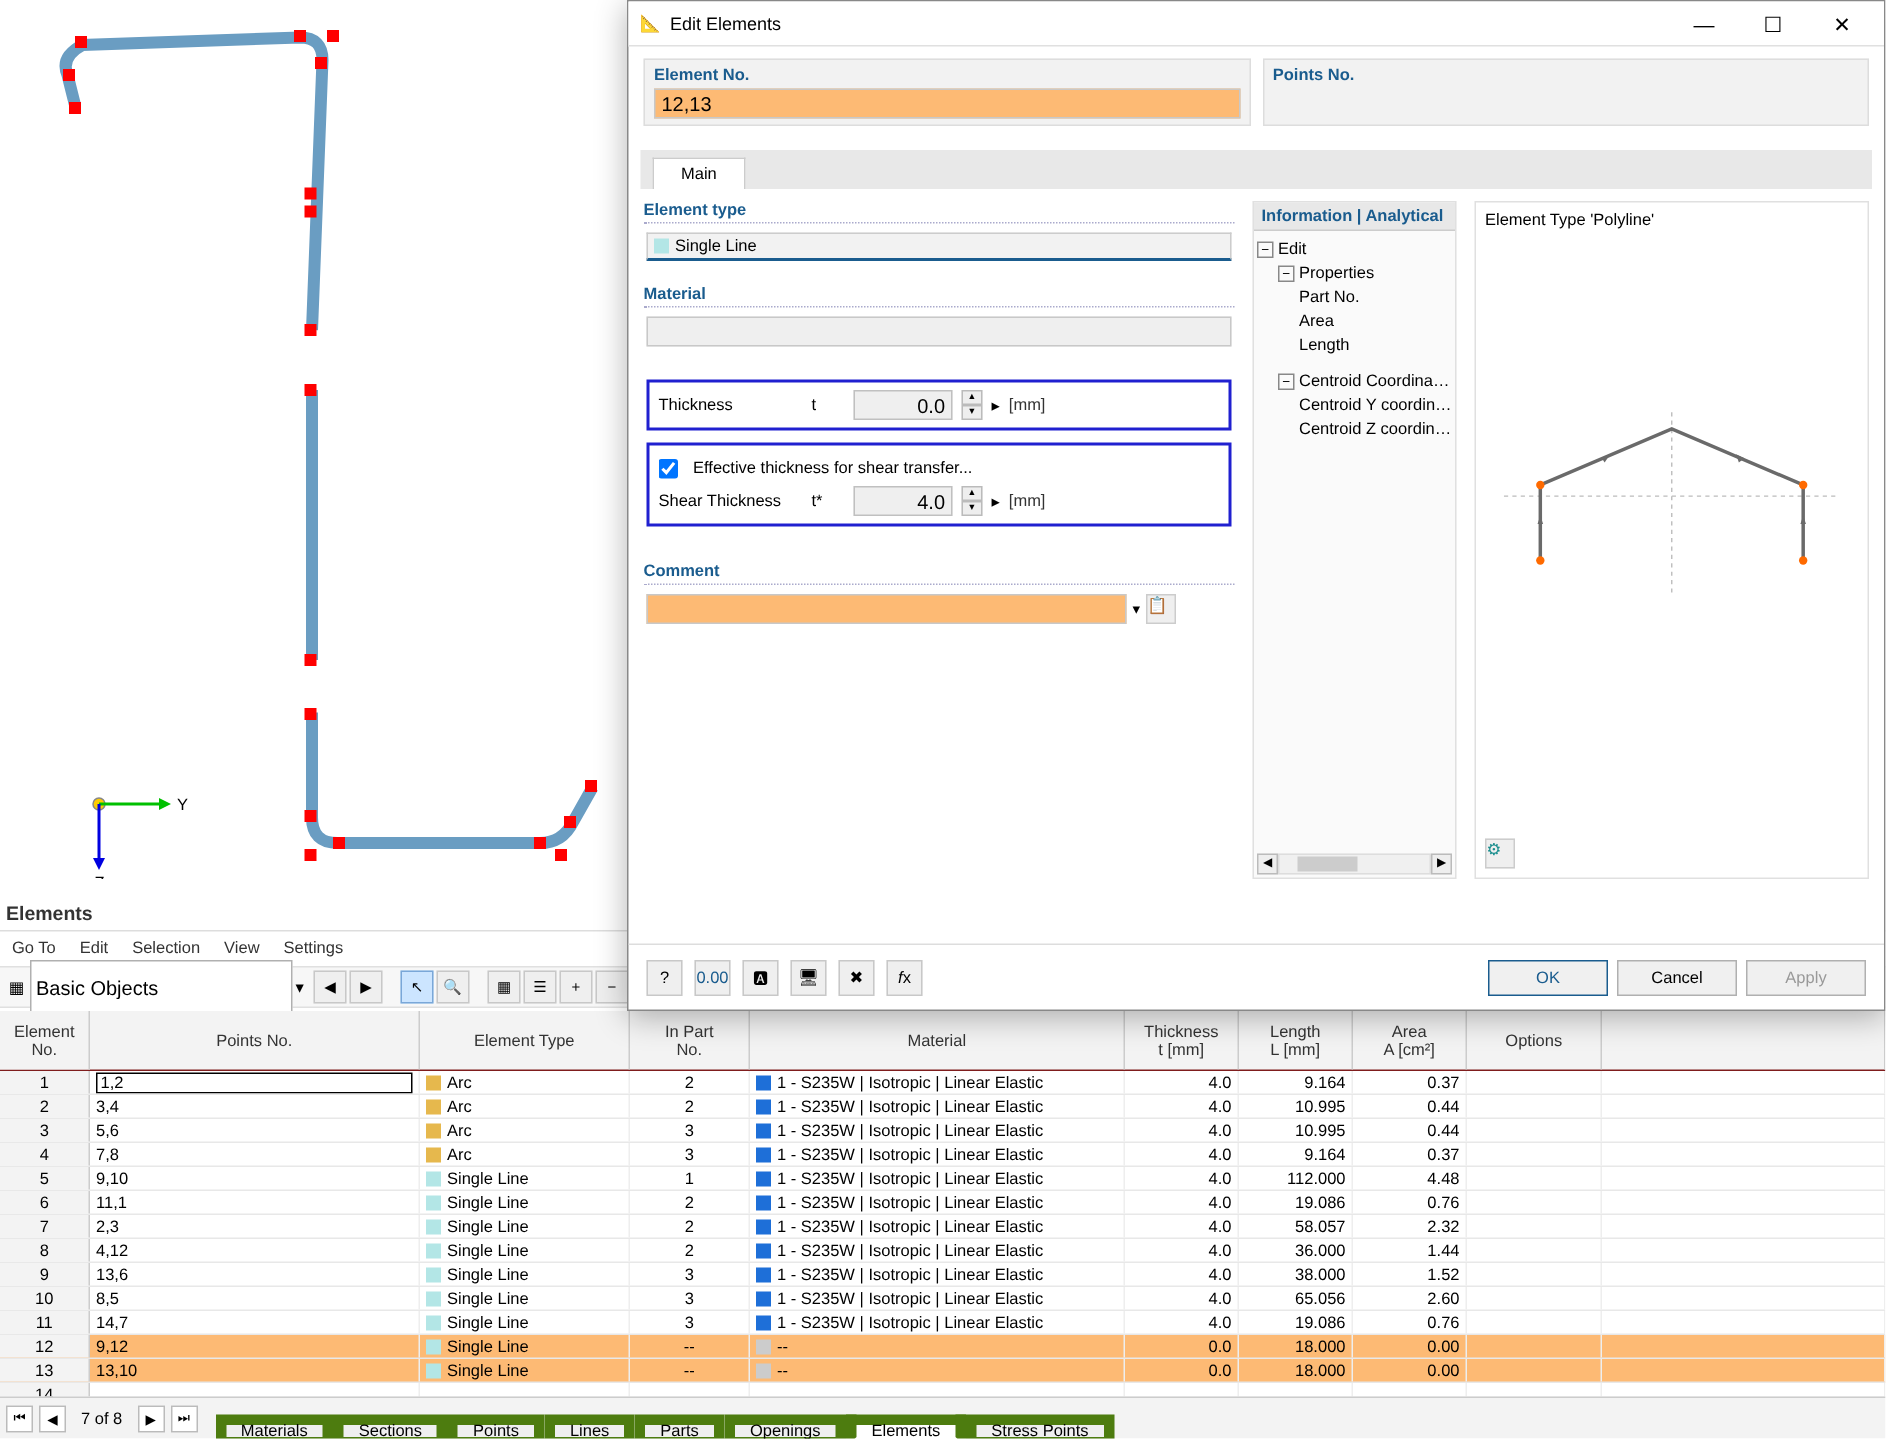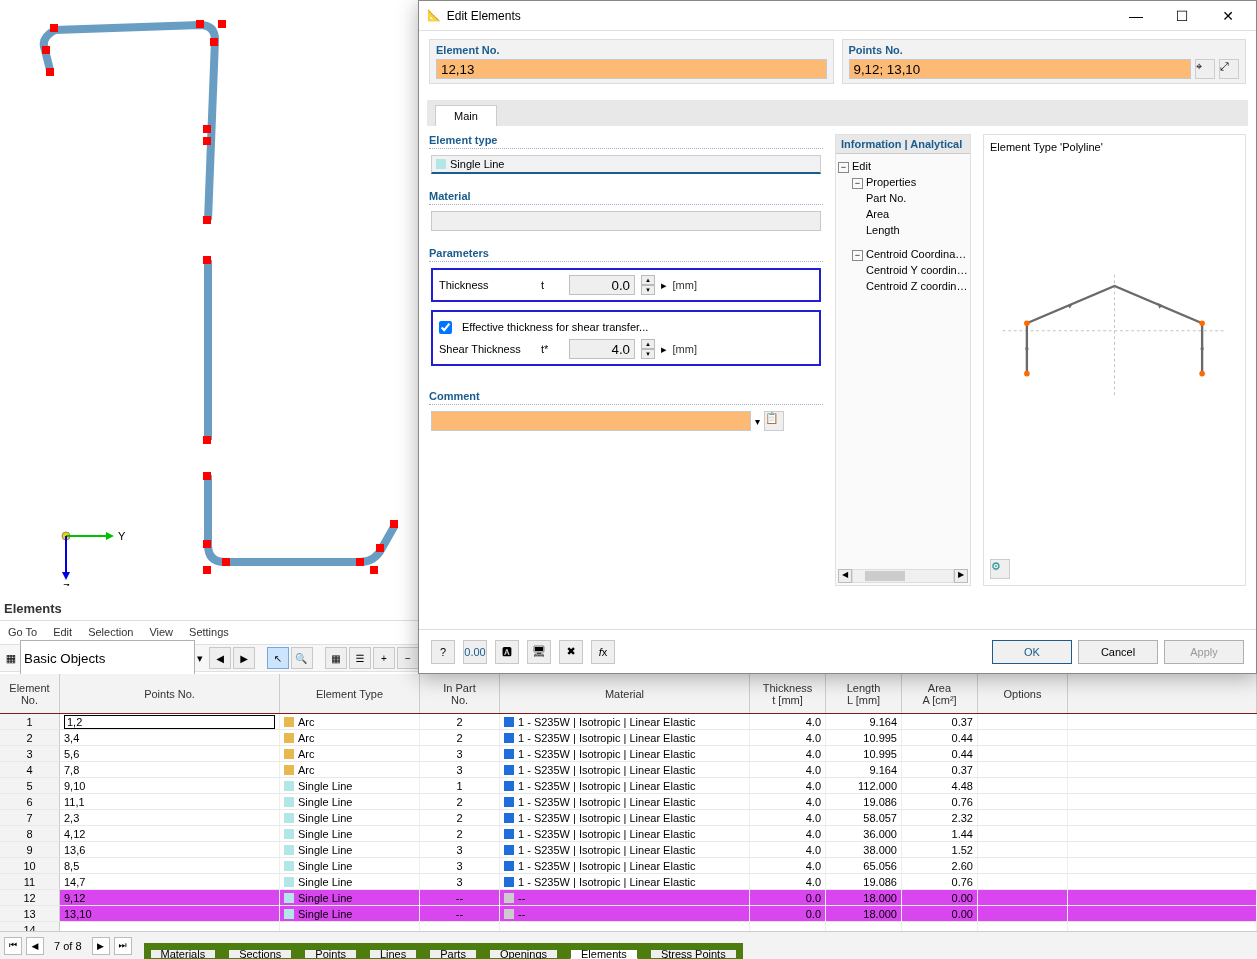--- a/index.html
+++ b/index.html
@@ -14,21 +14,21 @@
 .menubar span { color: #333; }
 .toolbar-row { position: absolute; left: 0; top: 644px; height: 28px; width: 100%; background: #f7f7f7; border-top: 1px solid #e0e0e0; border-bottom: 1px solid #e0e0e0; display: flex; align-items: center; padding-left: 4px; gap: 2px;}
 .combo { border: 1px solid #b0b0b0; background: #fff; height: 36px; width: 175px; padding: 1px 3px;}
 .tb-btn { width: 22px; height: 22px; border: 1px solid #c8c8c8; background: #efefef; display: inline-flex; align-items:center; justify-content:center; font-size:10px;}
 .tb-btn.sel { background:#cce5ff; border-color:#7aa7d8;}
 .grid-wrap { position:absolute; left:0; top:674px; right:0; bottom:28px; overflow:hidden;}
 .grid-header { display:flex; background:#f3f3f3; border-bottom:1px solid #7f1d1d; height:40px;}
 .gh { border-right:1px solid #ccc; display:flex; flex-direction:column; align-items:center; justify-content:center; font-size:11px; color:#333; text-align:center;}
 .grid-body { }
 .gr { display:flex; height:16px; border-bottom:1px solid #e8e8e8;}
-.gr.sel { background:#d946ef;}
+.gr.sel { background:#fdba74;}
 .gc { border-right:1px solid #eee; padding:0 4px; overflow:hidden; white-space:nowrap; display:flex; align-items:center;}
 .gc.r { justify-content:flex-end;}
 .gc.c { justify-content:center;}
 .rowhead { width:60px; background:#f3f3f3; border-right:1px solid #ccc; text-align:center;}
 .mat-swatch { width:10px;height:10px;display:inline-block;margin-right:4px;}
 .arc-sw{background:#e6b84d;} .line-sw{background:#b3e6e6;} .mat-blue{background:#1e6fd8;}
 .nav-footer { position:absolute; left:0; bottom:0; height:28px; width:100%; background:#f3f3f3; border-top:1px solid #ccc; display:flex; align-items:center; gap:4px; padding-left:4px;}
 .tab-btn { padding:3px 10px; border:7px solid #4d7c0f; background:#efefef; height:22px; display:flex; align-items:center;margin-top:16px;}
 .tab-btn.active{background:#fff; border-bottom-color:#fff; font-weight:normal;}
 .nav-btn{width:18px;height:18px;border:1px solid #bbb;background:#fff;display:flex;align-items:center;justify-content:center;font-size:9px;}
@@ -372,25 +372,20 @@
     <div class="win-btn">✕</div>
   </div>
   <div class="dlg-body">
     <div class="fld-row">
       <div class="fld-group">
         <span class="fld-label">Element No.</span>
         <input class="fld-input" value="12,13" style="">
       </div>
       <div class="fld-group">
         <span class="fld-label">Points No.</span>
-        <div style="display:flex;gap:4px;">
-          <input class="fld-input" style="flex: 1 1 0%;" value="9,12; 13,10">
-          <span class="pick-icon">⌖</span>
-          <span class="pick-icon">⤢</span>
-        </div>
       </div>
     </div>
 
     <div class="tabs-strip">
       <div class="tab-dlg">Main</div>
     </div>
 
     <div class="two-col" style="height:452px;">
 
       <div class="col-left">
@@ -403,21 +398,20 @@
             </div>
           </div>
         </div>
         <div class="group-box">
           <div class="group-title">Material</div>
           <div class="group-body">
             <input class="fld-input" style="background: rgb(239, 239, 239);" value="">
           </div>
         </div>
         <div class="group-box">
-          <div class="group-title">Parameters</div>
           <div class="group-body">
             <div class="param-highlight">
               <div class="param-row">
                 <span class="param-label">Thickness</span>
                 <span class="param-sym">t</span>
                 <input class="num-input" value="0.0" style="">
                 <div class="spinner">
                     <div>▴</div>
                     <div>▾</div>
                   </div>

